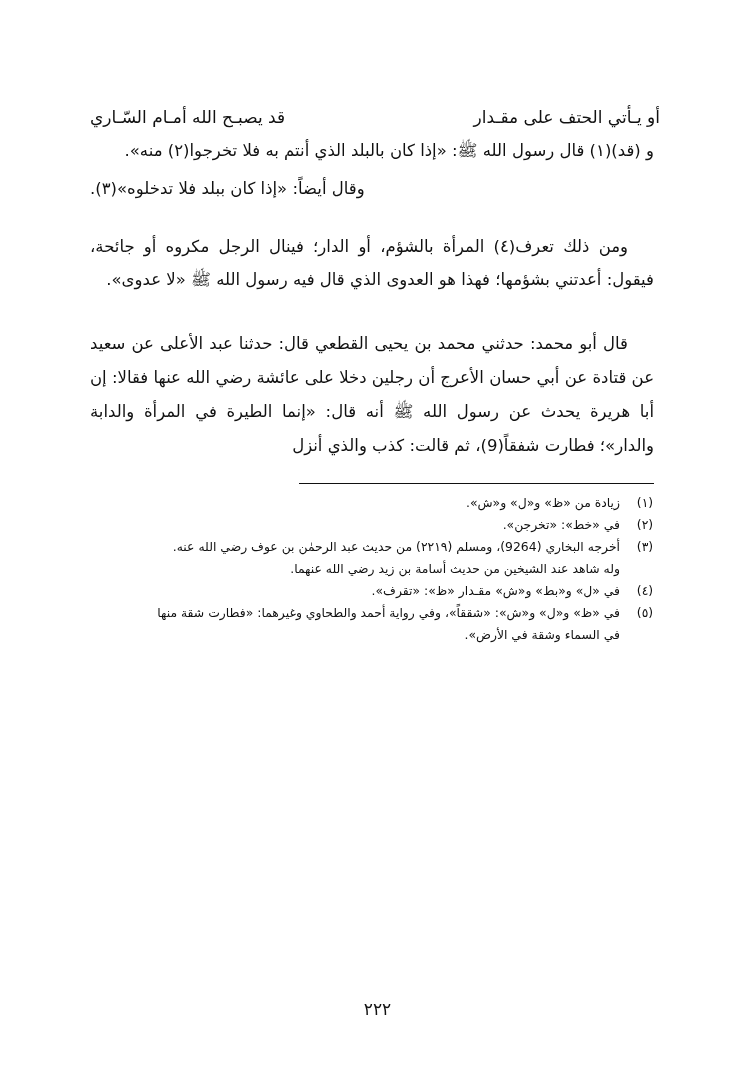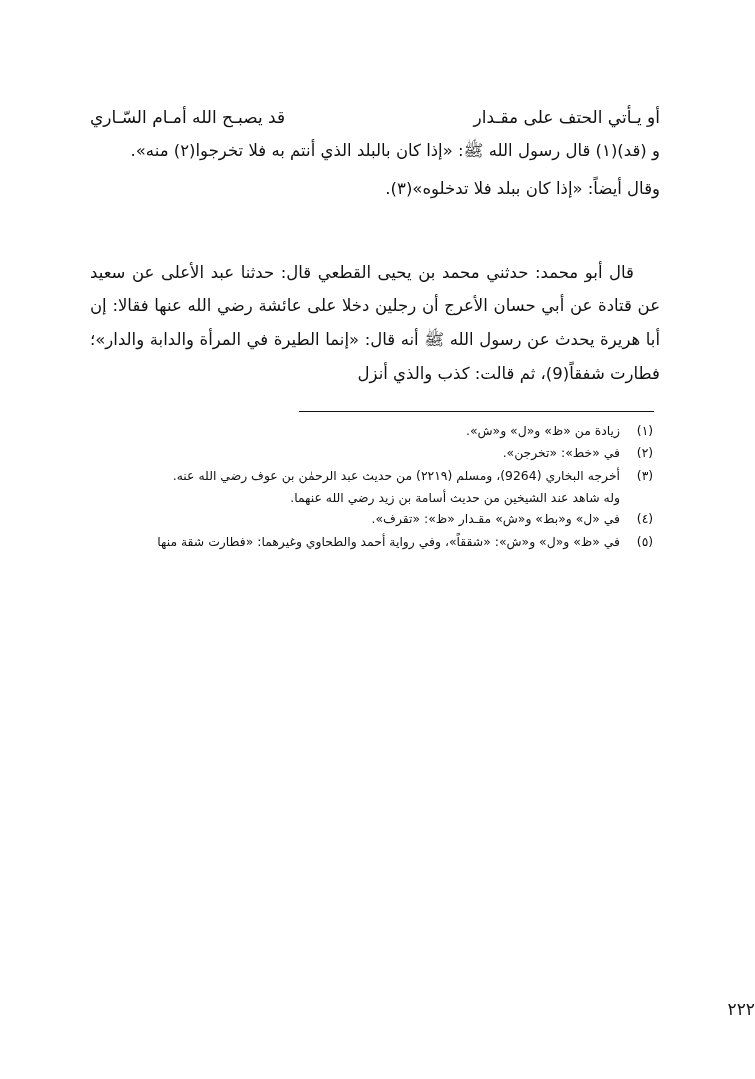--- a/index.html
+++ b/index.html
@@ -25,29 +25,29 @@
     direction: rtl;
   }
   .body-text {
     font-size: 16.5px;
     line-height: 2.05;
     text-align: justify;
     text-justify: inter-word;
     letter-spacing: 0px;
   }
   .para {
-    margin: 0 0 4px 0;
+    margin: 0 6px 4px 0;
     text-indent: 26px;
   }
   .para.no-indent {
     text-indent: 0;
   }
   .para.center-ish {
     text-indent: 0;
-    text-align: right;
+    text-align: left;
   }
   .first-line {
     display: flex;
     justify-content: space-between;
     gap: 18px;
     font-size: 17px;
     line-height: 2.0;
   }
   .first-line span {
     white-space: nowrap;
@@ -81,20 +81,21 @@
   }
   .fn-cont {
     padding-right: 40px;
     text-align: justify;
   }
   .page-number {
     position: absolute;
     bottom: 60px;
     left: 0;
     right: 0;
+    text-align: center;
     font-size: 17px;
     letter-spacing: 1px;
   }
   .spacer-sm { height: 10px; }
   .spacer-md { height: 16px; }
 </style>
 </head>
 <body>
 
 <div class="page">
@@ -108,20 +109,21 @@
 
     <p class="para no-indent">و (قد)(١) قال رسول الله ﷺ: «إذا كان بالبلد الذي أنتم به فلا تخرجوا(٢) منه».</p>
 
     <p class="para center-ish">وقال أيضاً: «إذا كان ببلد فلا تدخلوه»(٣).</p>
 
     <div class="spacer-sm"></div>
 
 
     <div class="spacer-sm"></div>
 
+    <p class="para">ومن ذلك تعرف(٤) المرأة بالشؤم، أو الدار؛ فينال الرجل مكروه أو جائحة، فيقول: أعدتني بشؤمها؛ فهذا هو العدوى الذي قال فيه رسول الله ﷺ «لا عدوى».</p>
 
     <div class="spacer-sm"></div>
 
 
     <div class="spacer-md"></div>
 
     <p class="para">قال أبو محمد: حدثني محمد بن يحيى القطعي قال: حدثنا عبد الأعلى عن سعيد عن قتادة عن أبي حسان الأعرج أن رجلين دخلا على عائشة رضي الله عنها فقالا: إن أبا هريرة يحدث عن رسول الله ﷺ أنه قال: «إنما الطيرة في المرأة والدابة والدار»؛ فطارت شفقاً(9)، ثم قالت: كذب والذي أنزل</p>
 
   </div>
 
@@ -147,18 +149,19 @@
 
     <div class="fn-row">
       <div class="fn-num">(٤)</div>
       <div class="fn-text">في «ل» و«بط» و«ش» مقـدار «ظ»: «تقرف».</div>
     </div>
 
     <div class="fn-row">
       <div class="fn-num">(٥)</div>
       <div class="fn-text">في «ظ» و«ل» و«ش»: «شققاً»، وفي رواية أحمد والطحاوي وغيرهما: «فطارت شقة منها</div>
     </div>
+    <div class="fn-cont">في السماء وشقة في الأرض».</div>
 
   </div>
 
   <div class="page-number">٢٢٢</div>
 
 </div>
 
 </body></html>

